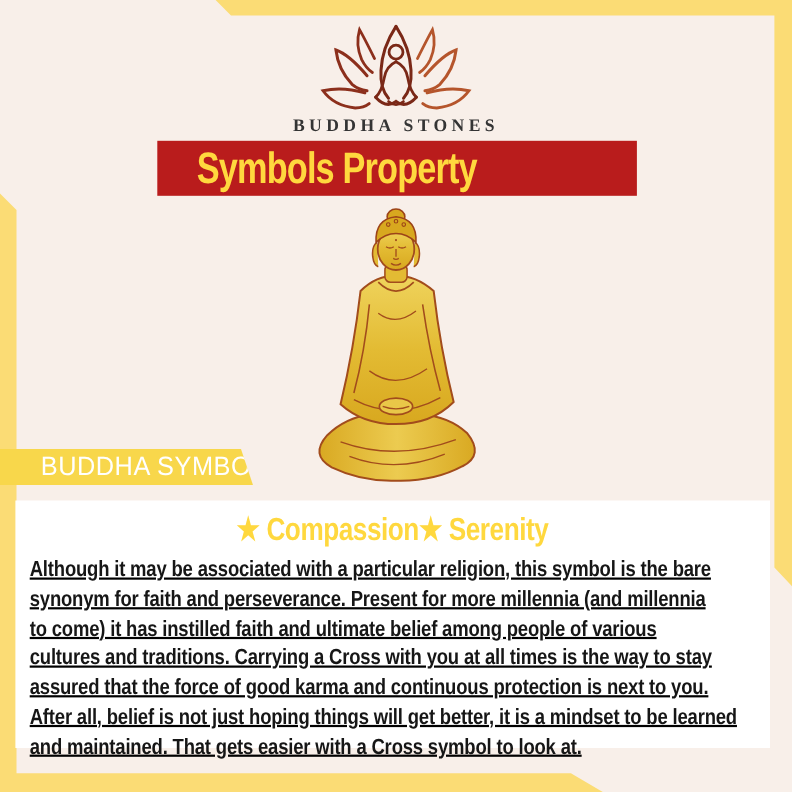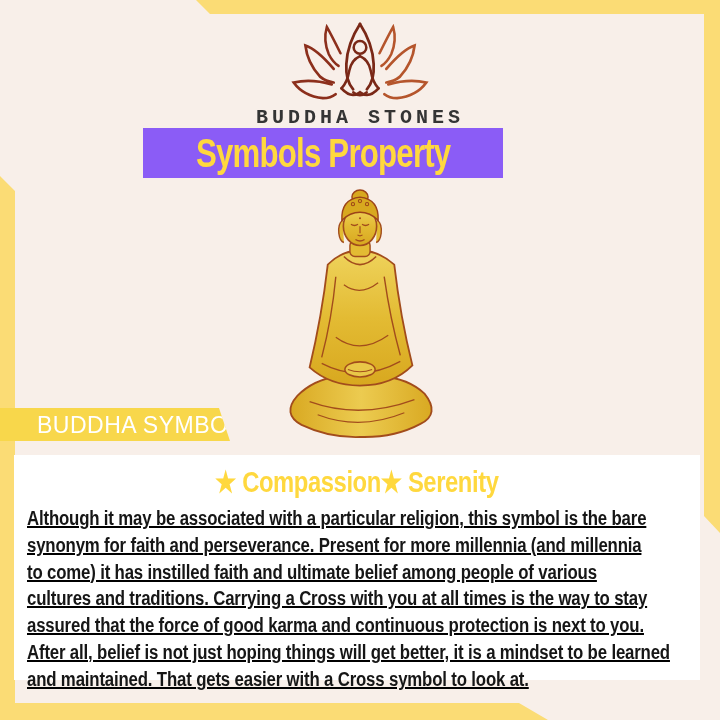--- a/index.html
+++ b/index.html
@@ -12,29 +12,29 @@
   }
 
   
   .accent-svg { position:absolute; inset:0; width:720px; height:720px; z-index:1; }
 
   
   .logo-wrap { position:absolute; top:22px; left:0; width:720px; text-align:center; z-index:2; }
   .lotus { display:block; margin:0 auto; }
   .brand-name {
     display:block; margin-top:2px;
-    font-family:Liberation Mono, monospace;
-    font-size:20px; font-weight:600; letter-spacing:4px;
+    font-family:Liberation Serif, serif;
+    font-size:16px; font-weight:600; letter-spacing:4px;
     color:#343434;
   }
 
   
   .title-banner {
-    position:absolute; left:143px; top:128px; width:360px; height:50px;
-    background:#8b5cf6; z-index:2; text-align:center; line-height:50px;
+    position:absolute; left:143px; top:128px; width:436px; height:50px;
+    background:#b91c1c; z-index:2; text-align:left; line-height:50px;
   }
   .title-banner .title-text {
     display:inline-block; font-size:40px; font-weight:bold; letter-spacing:-1px;
     color:#ffd83e; transform:scaleX(.78); transform-origin:50% 50%;
     white-space:nowrap;
   }
 
   
   .buddha-wrap { position:absolute; left:272px; top:186px; z-index:2; }
 

